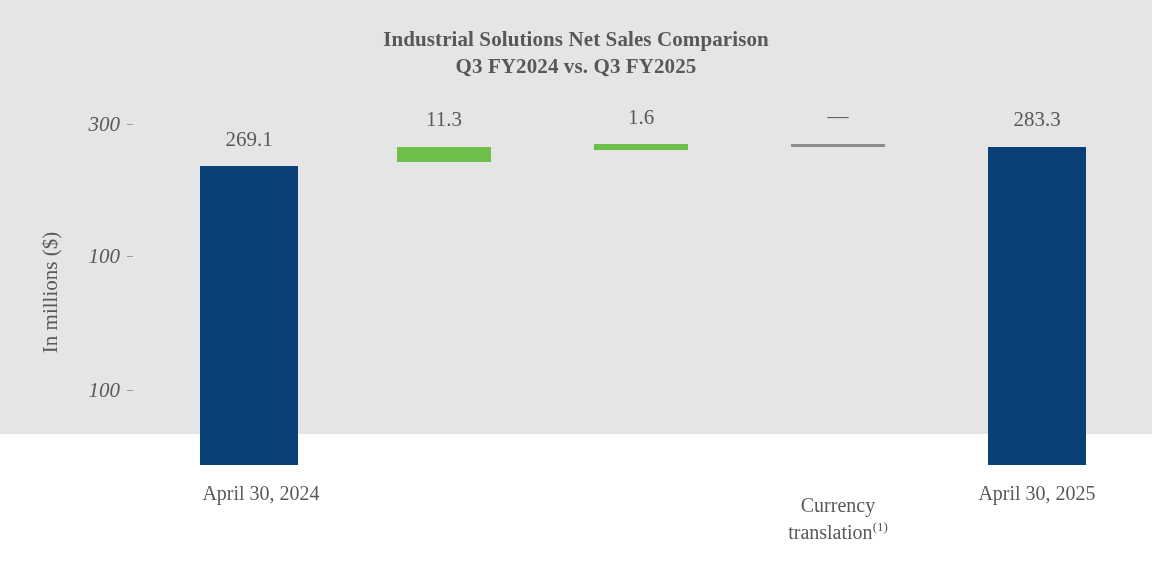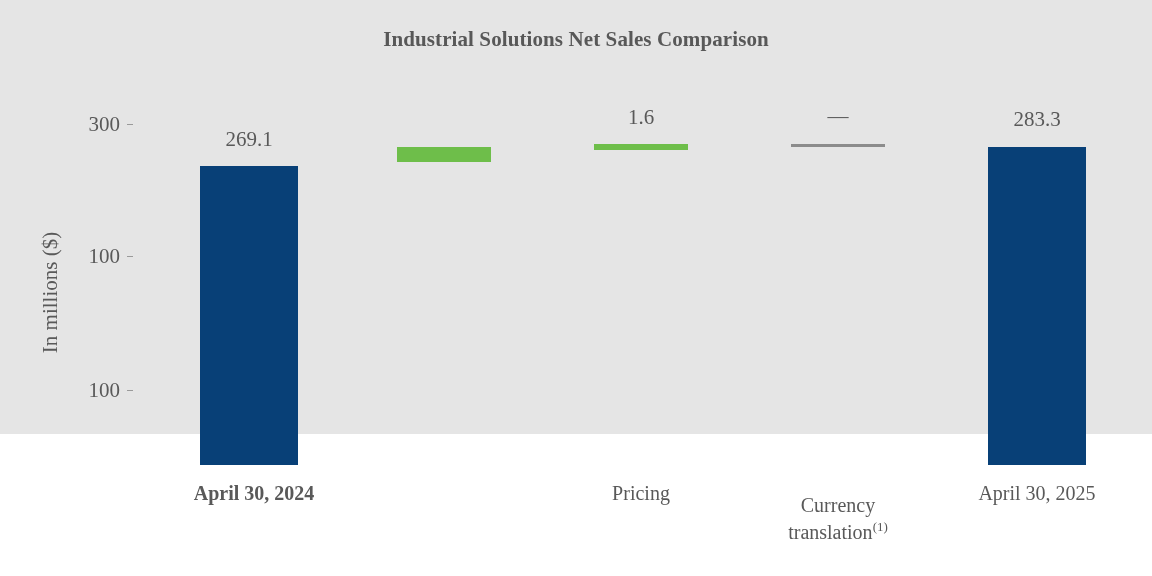--- a/index.html
+++ b/index.html
@@ -61,20 +61,21 @@
     font-size: 21px;
     color: #595959;
     line-height: 21px;
   }
   .yaxis-labels {
     position: absolute;
     left: 40px;
     top: 0;
     width: 80px;
     height: 576px;
+    font-style: italic;
   }
   .ytick-mark {
     position: absolute;
     left: 127px;
     width: 6px;
     height: 1px;
     background: #9a9a9a;
   }
 
   
@@ -116,57 +117,56 @@
     line-height: 0;
   }
 </style>
 </head>
 <body>
 
 <div id="chart-root">
 
   <div class="chart-title">
     <span>Industrial Solutions Net Sales Comparison</span>
+    <span class="line2">Q3 FY2024 vs. Q3 FY2025</span>
   </div>
 
   <div class="axis-title">In millions ($)</div>
 
   <div class="yaxis-labels">
     <div class="ytick" style="top:114px;">300</div>
     <div class="ytick" style="top:246px;">100</div>
     <div class="ytick" style="top:380px;">100</div>
   </div>
   <div class="ytick-mark" style="top:124px;"></div>
   <div class="ytick-mark" style="top:256px;"></div>
   <div class="ytick-mark" style="top:390px;"></div>
 
   <div class="plot">
 
     <div class="bar navy" style="left:67px; top:166px; width:98px; height:299px;"></div>
     <div class="bar-value" style="left:47px; top:128px; width:138px;">269.1</div>
 
     <div class="bar green" style="left:264px; top:147px; width:94px; height:15px;"></div>
+    <div class="bar-value" style="left:242px; top:108px; width:138px;">11.3</div>
 
     <div class="bar green" style="left:461px; top:144px; width:94px; height:6px;"></div>
     <div class="bar-value" style="left:439px; top:106px; width:138px;">1.6</div>
 
     <div class="bar grayline" style="left:658px; top:144px; width:94px; height:3px;"></div>
     <div class="bar-value" style="left:636px; top:105px; width:138px;">—</div>
 
     <div class="bar navy" style="left:855px; top:147px; width:98px; height:318px;"></div>
     <div class="bar-value" style="left:835px; top:108px; width:138px;">283.3</div>
 
-    <div class="cat-label" style="left:31px; top:480px; width:180px;font-weight:bold;">
+    <div class="cat-label" style="left:38px; top:480px; width:180px;">
       <span>April 30, 2024</span>
     </div>
 
 
-    <div class="cat-label" style="left:418px; top:480px; width:180px;">
-      <span>Pricing</span>
-    </div>
 
     <div class="cat-label" style="left:615px; top:492px; width:180px;">
       <span>Currency</span><br>
       <span>translation</span><sup>(1)</sup>
     </div>
 
     <div class="cat-label" style="left:814px; top:480px; width:180px;">
       <span>April 30, 2025</span>
     </div>
 

